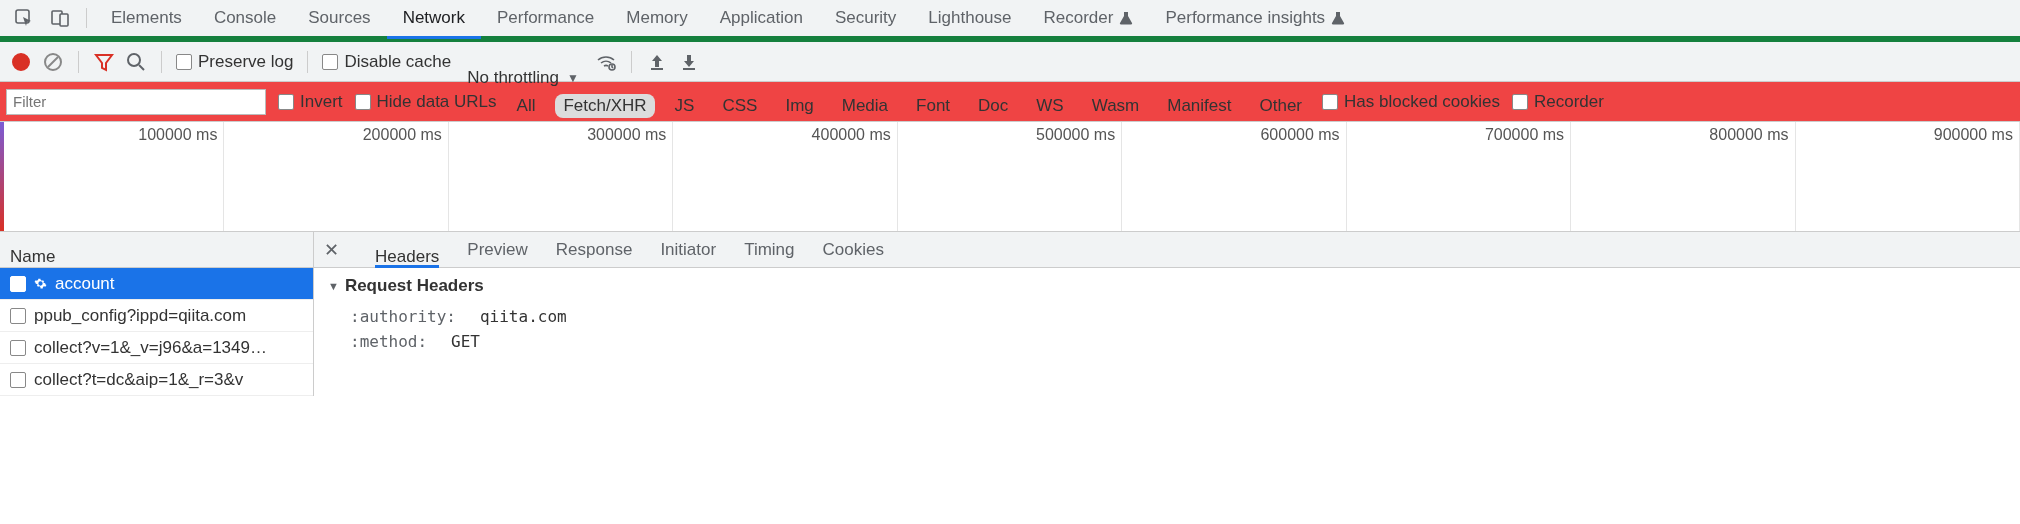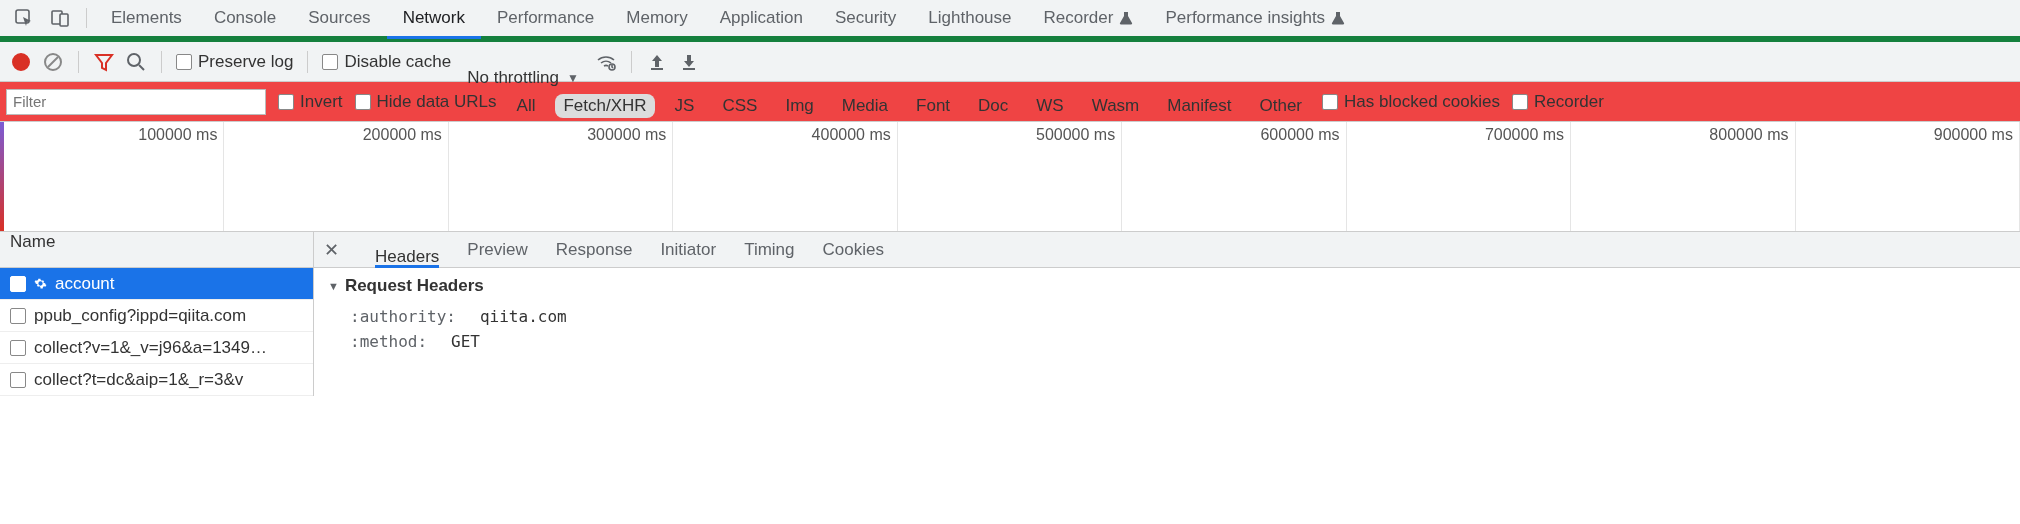--- a/index.html
+++ b/index.html
@@ -126,21 +126,21 @@
   
   .split {
     display:flex; height:164px;
   }
   .left-panel {
     width:314px; border-right:1px solid #ccc; display:flex; flex-direction:column;
     overflow:hidden;
   }
   .left-header {
     height:36px; background:#f1f3f4; border-bottom:1px solid #ccc;
-    display:flex; align-items:flex-start; padding:0 10px; font-size:17px; color:#333;
+    display:flex; align-items:flex-end; padding:0 10px; font-size:17px; color:#333;
   }
   .req-row {
     height:32px; display:flex; align-items:center; gap:8px;
     padding:0 10px; font-size:17px; color:#333; border-bottom:1px solid #eee;
     white-space:nowrap; overflow:hidden; text-overflow:ellipsis;
   }
   .req-row .chkbox { flex-shrink:0; }
   .req-row.selected {
     background:#1a73e8; color:#fff;
   }

